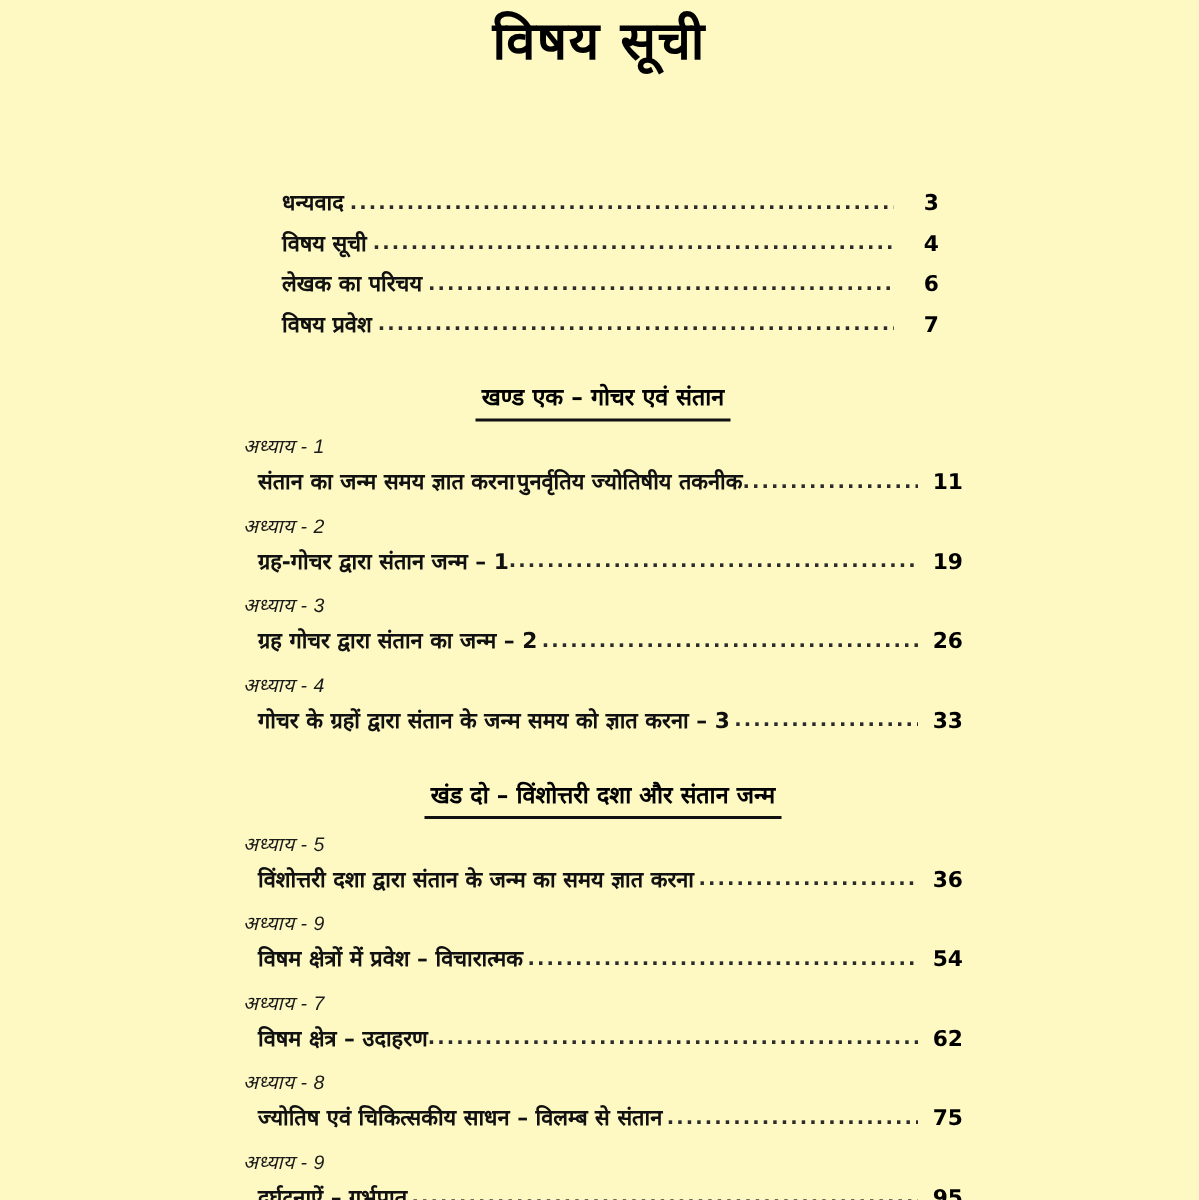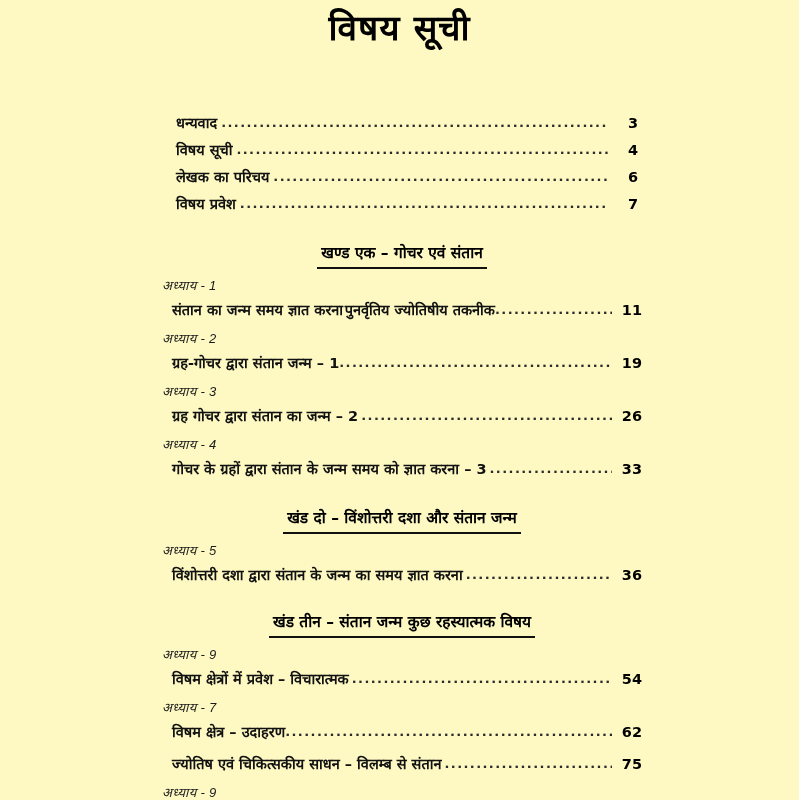--- a/index.html
+++ b/index.html
@@ -41,21 +41,21 @@
   
   .toc {
     position: absolute;
     left: 162px;
     top: 108px;
     width: 480px;
   }
 
   
   .front-list {
-    margin: 4px;
+    margin: 16px;
     padding: 0;
     list-style: none;
   }
   .front-row {
     display: flex;
     align-items: baseline;
     height: 27px;
     font-family: "DejaVu Sans", "Liberation Sans", sans-serif;
     font-size: 14.5px;
     font-weight: bold;
@@ -216,43 +216,41 @@
 
     <div class="chapter">
       <div class="chapter-label">अध्याय - 5</div>
       <div class="chapter-row">
         <span class="entry-title">विंशोत्तरी दशा द्वारा संतान के जन्म का समय ज्ञात करना</span>
         <span class="leader">................................................................................................................................................................</span>
         <span class="pageno">36</span>
       </div>
     </div>
 
-    <div class="section-head sec-3">
-      <span class="sh-inner">खंड तीन – संतान जन्म कुछ रहस्यात्मक विषय</span>
-    </div>
 
     <div class="chapter">
       <div class="chapter-label">अध्याय - 9</div>
       <div class="chapter-row">
         <span class="entry-title">विषम क्षेत्रों में प्रवेश – विचारात्मक</span>
         <span class="leader">................................................................................................................................................................</span>
         <span class="pageno">54</span>
       </div>
     </div>
 
     <div class="chapter">
       <div class="chapter-label">अध्याय - 7</div>
       <div class="chapter-row tight">
         <span class="entry-title">विषम क्षेत्र – उदाहरण</span>
         <span class="leader">................................................................................................................................................................</span>
         <span class="pageno">62</span>
       </div>
     </div>
 
     <div class="chapter">
+      <div class="chapter-label">अध्याय - 8</div>
       <div class="chapter-row">
         <span class="entry-title">ज्योतिष एवं चिकित्सकीय साधन – विलम्ब से संतान</span>
         <span class="leader">................................................................................................................................................................</span>
         <span class="pageno">75</span>
       </div>
     </div>
 
     <div class="chapter">
       <div class="chapter-label">अध्याय - 9</div>
       <div class="chapter-row">

